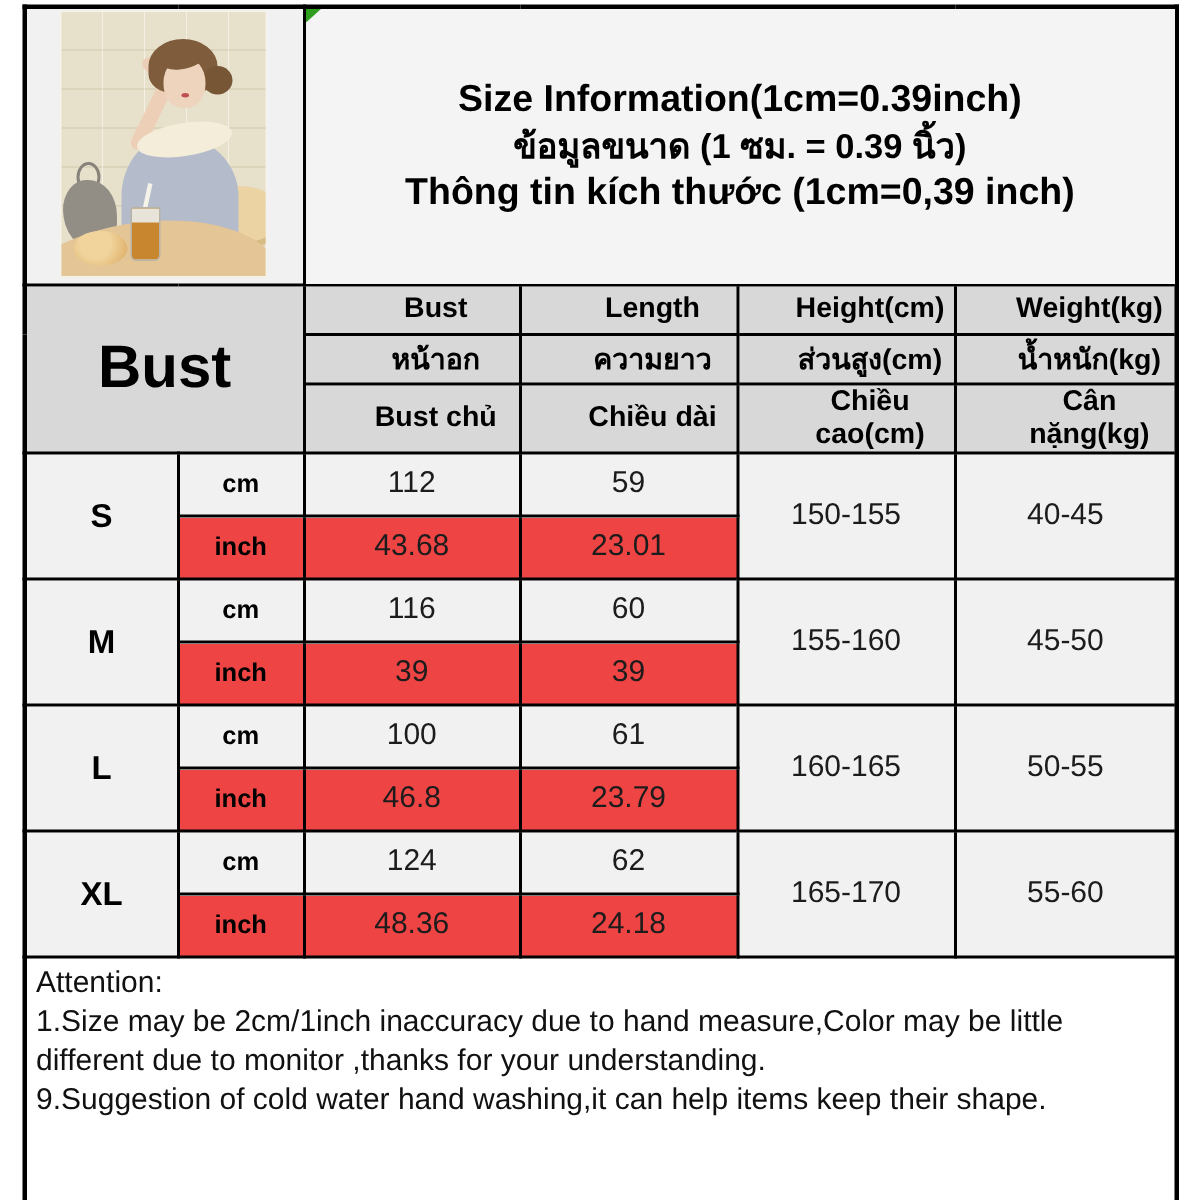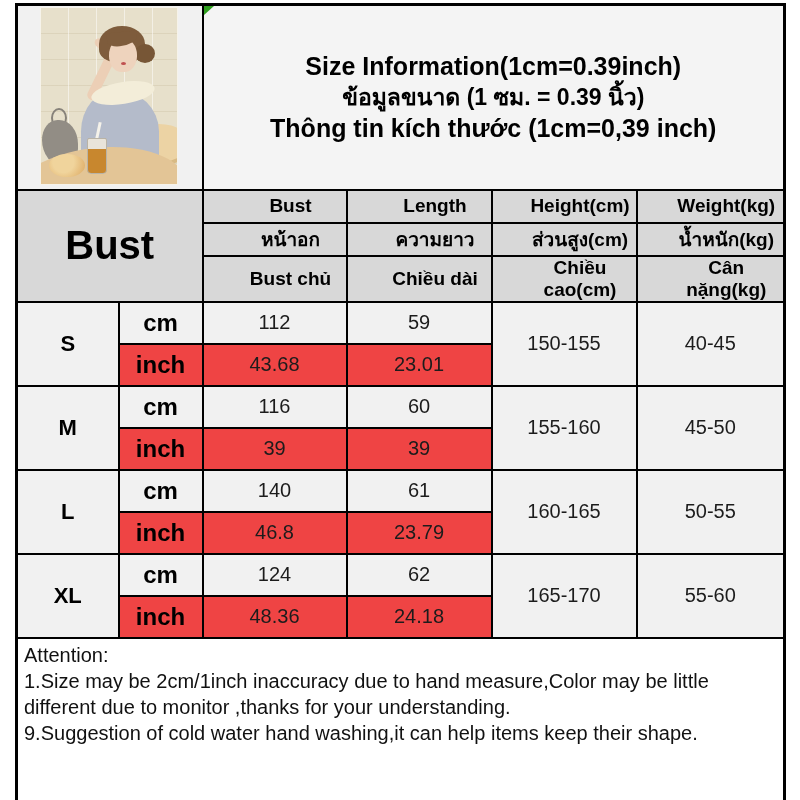--- a/index.html
+++ b/index.html
@@ -20,21 +20,21 @@
   .title-vi { font-size:25px; font-weight:bold; color:#000; line-height:31px; }
   .cell-marker { position:absolute; top:0; left:0; width:0; height:0;
     border-top:9px solid #2f9e1f; border-right:10px solid transparent; }
 
   .hdr { background:#d8d8d8; font-weight:bold; color:#000;padding-left:32px; }
   .size-corner { background:#d8d8d8; font-weight:bold; font-size:40px; color:#000; }
   .hdr-row { height:33px; font-size:20px; }
   .hdr-th { font-size:19px; }
 
   .size-label { background:#d8d8d8; font-weight:bold; font-size:22px; color:#000; }
-  .unit-cell { font-weight:bold; font-size:24px; color:#000; }
+  .unit-cell { font-weight:bold; font-size:17px; color:#000; }
   .val { font-size:20px; color:#1c1c1c; }
   .row-cm td { background:#f1f1f1; height:42px; }
   .row-inch td { background:#ef4444; height:42px; }
   .range-cell { background:#f1f1f1 !important; font-size:20px; color:#1c1c1c;margin-top:32px; }
   .block-top td { border-top-width:3px; }
 
   .attention-cell { background:#ffffff; height:168px; text-align:left !important;
     vertical-align:top !important; padding:3px 8px 0 6px; }
   .attention-cell p { font-size:20px; line-height:26px; color:#111; }
 
@@ -170,21 +170,21 @@
     </tr>
     <tr class="row-inch">
       <td class="unit-cell">inch</td>
       <td class="val">39</td>
       <td class="val">39</td>
     </tr>
 
     <tr class="row-cm block-top">
       <td class="size-label" rowspan="2">L</td>
       <td class="unit-cell">cm</td>
-      <td class="val">140</td>
+      <td class="val">100</td>
       <td class="val">61</td>
       <td class="range-cell" rowspan="2">160-165</td>
       <td class="range-cell" rowspan="2">50-55</td>
     </tr>
     <tr class="row-inch">
       <td class="unit-cell">inch</td>
       <td class="val">46.8</td>
       <td class="val">23.79</td>
     </tr>
 

